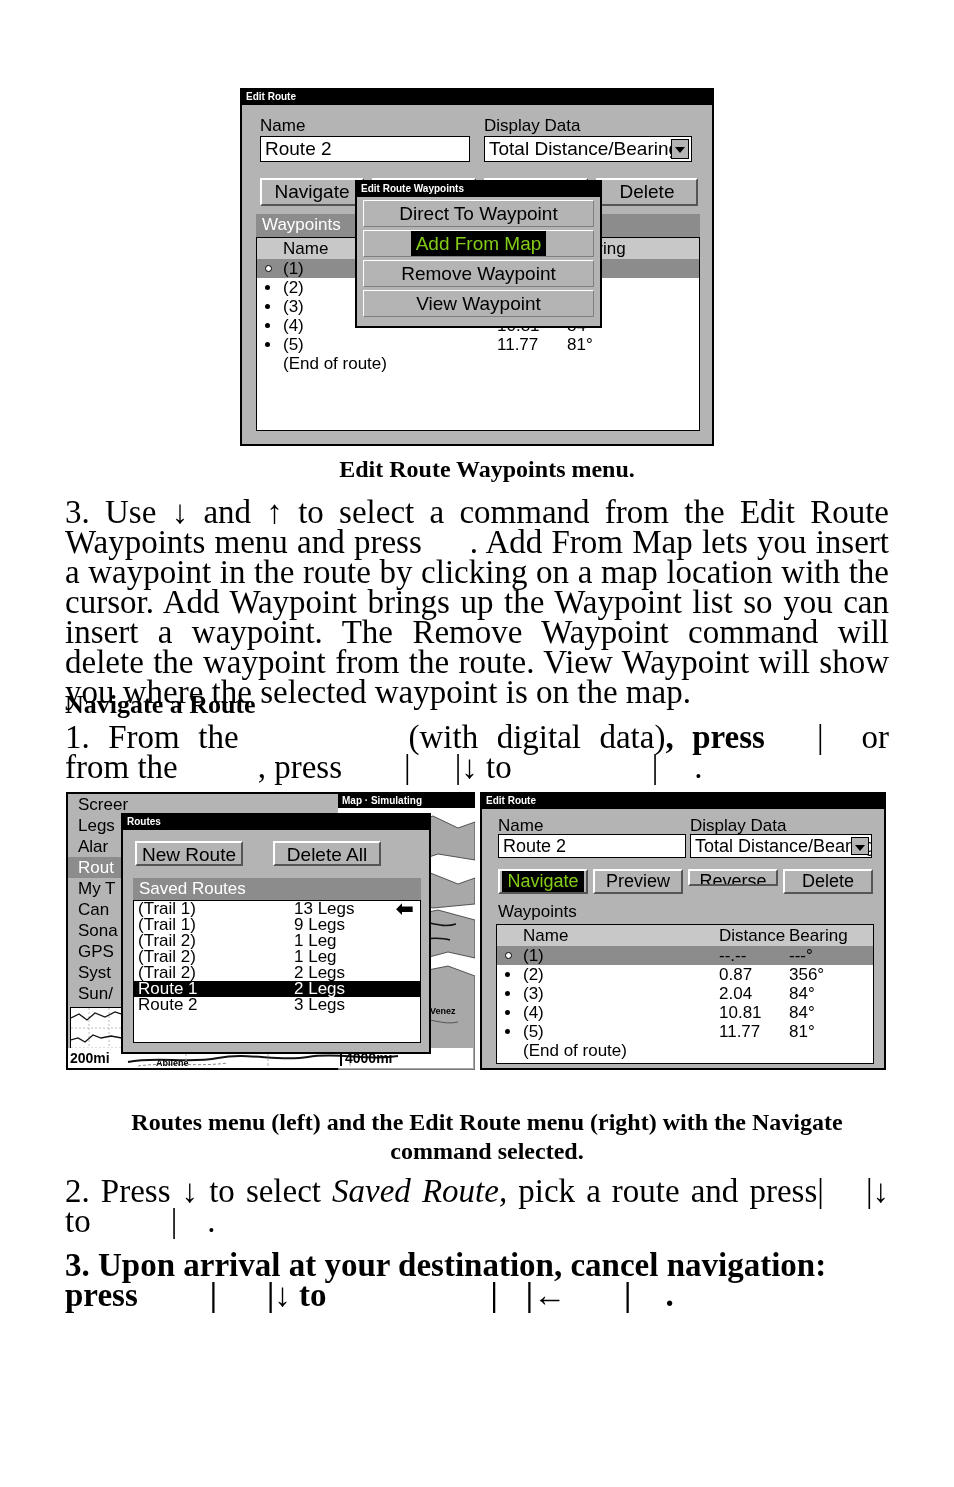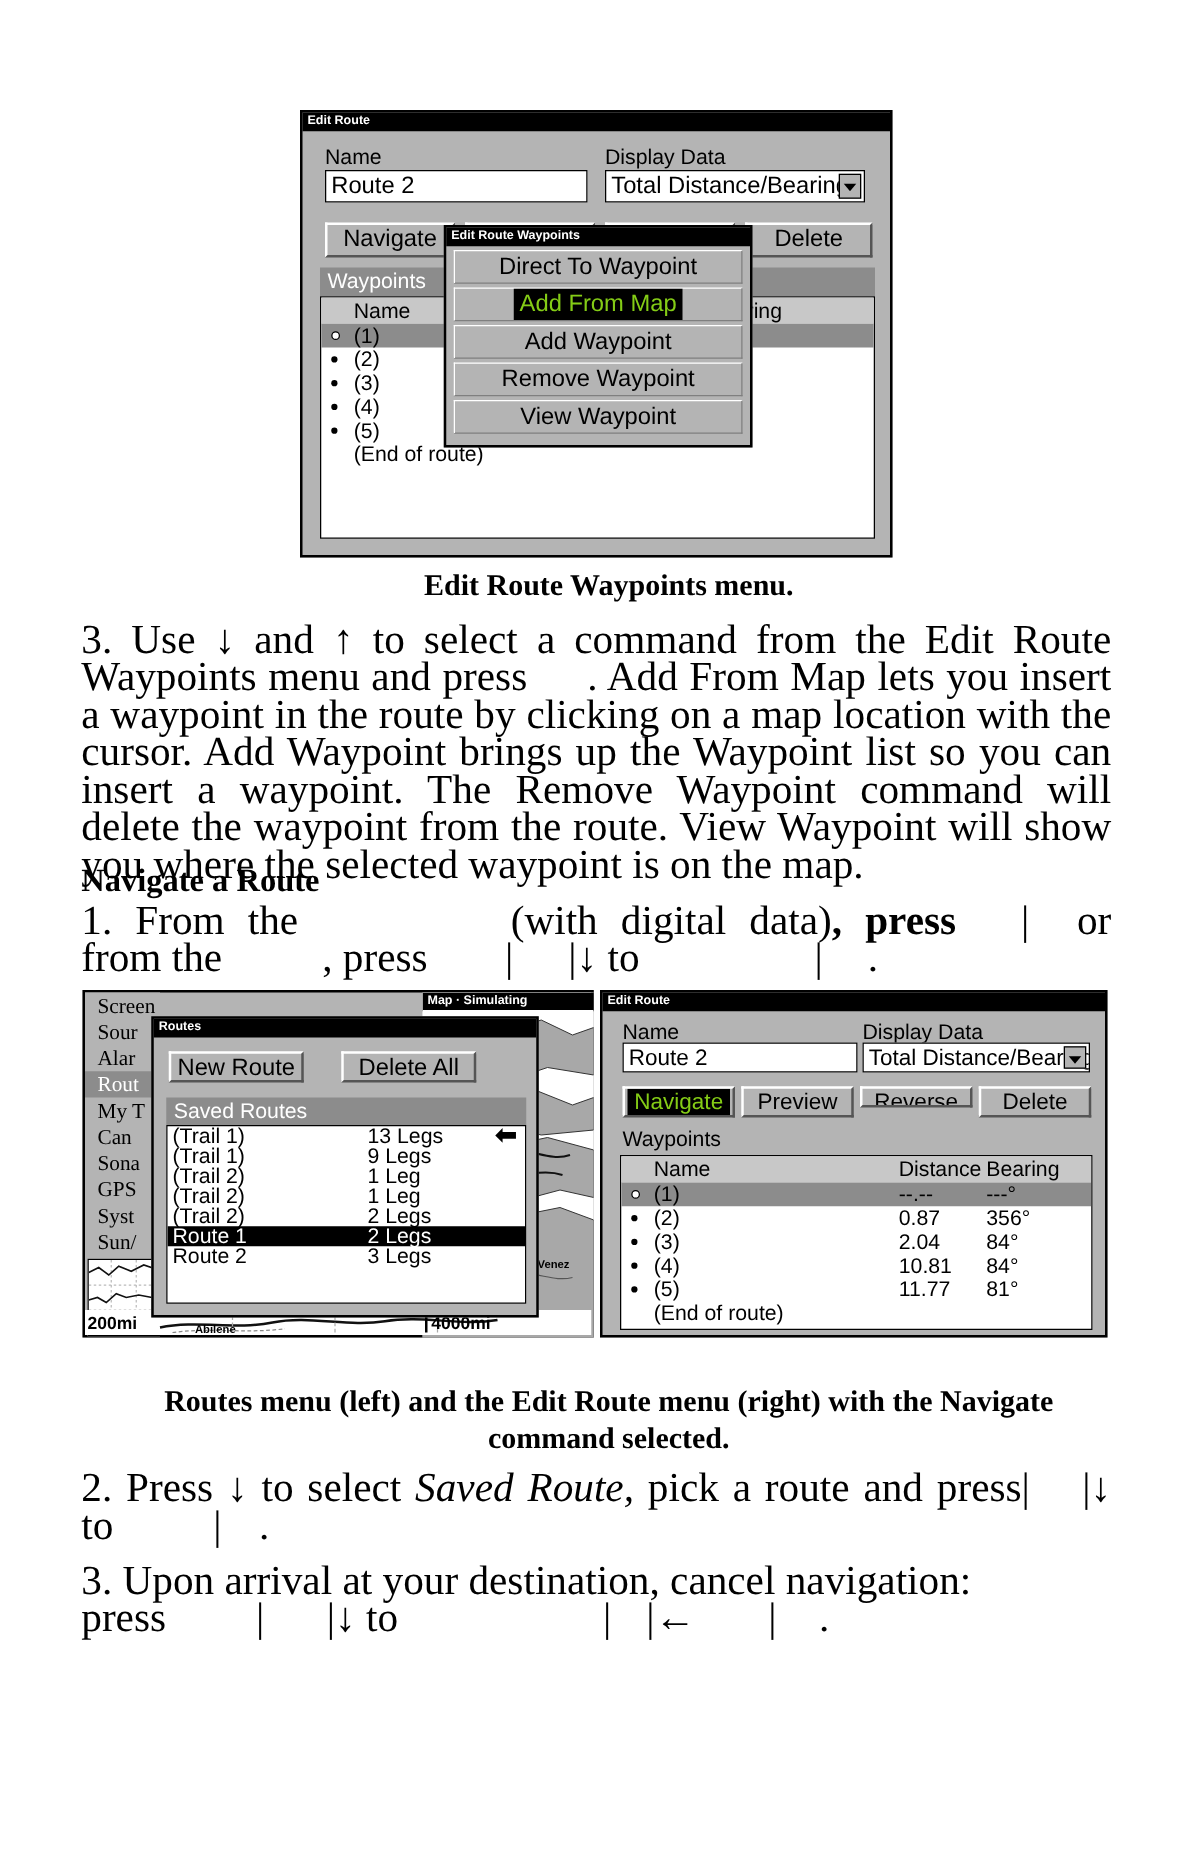--- a/index.html
+++ b/index.html
@@ -308,23 +308,20 @@
 
     <div class="popup" style="left:113px; top:90px; width:247px; height:86px; height:auto;">
       <div class="dev-title">Edit Route Waypoints</div>
       <div class="pbtn">
         <span>Direct To Waypoint</span>
       </div>
       <div class="pbtn">
         <span class="sel-inv">Add From Map</span>
       </div>
       <div class="pbtn">
-        <span>Add Waypoint</span>
-      </div>
-      <div class="pbtn">
         <span>Remove Waypoint</span>
       </div>
       <div class="pbtn">
         <span>View Waypoint</span>
       </div>
       <div style="height:6px;"></div>
     </div>
   </div>
 
   <div class="caption" style="top:455px;">Edit Route Waypoints menu.</div>
@@ -334,23 +331,23 @@
   </div>
 
   <div class="section-head" style="left:65px; top:690px;">Navigate a Route</div>
 
   <div class="body-text" style="left:65px; top:722px; width:824px;">
     <span>1. From the</span><span class="gap" style="width:170px;"></span><span>(with digital data)</span><b>, press</b><span class="gap" style="width:52px;"></span><span>|</span><span class="gap" style="width:38px;"></span><span>or from the</span><span class="gap" style="width:80px;"></span><span>, press</span><span class="gap" style="width:62px;"></span><span>|</span><span class="gap" style="width:44px;"></span><span>|↓ to</span><span class="gap" style="width:140px;"></span><span>|</span><span class="gap" style="width:36px;"></span><span>.</span>
   </div>
 
   <div class="dev" style="left:66px; top:792px; width:409px; height:278px; background:#b4b4b4; padding:0;">
 
-    <div style="position:absolute; left:0; top:0; width:60px; height:212px; background:#b4b4b4;font-family:Liberation Serif, serif;">
+    <div style="position:absolute; left:0; top:0; width:60px; height:212px; background:#b4b4b4;">
       <div class="sidemenu-item">Screen</div>
-      <div class="sidemenu-item">Sour</div>
+      <div class="sidemenu-item">Legs</div>
       <div class="sidemenu-item">Alar</div>
       <div class="sidemenu-item sel">Rout</div>
       <div class="sidemenu-item">My T</div>
       <div class="sidemenu-item">Can</div>
       <div class="sidemenu-item">Sona</div>
       <div class="sidemenu-item">GPS</div>
       <div class="sidemenu-item">Syst</div>
       <div class="sidemenu-item">Sun/</div>
       <div class="sidemenu-item">Trip</div>
       <div class="sidemenu-item">Time</div>
@@ -513,20 +510,20 @@
       </div>
     </div>
   </div>
 
   <div class="caption" style="top:1108px; left:0; width:954px; padding:0 80px; box-sizing:border-box;">Routes menu (left) and the Edit Route menu (right) with the Navigate command selected.</div>
 
   <div class="body-text" style="left:65px; top:1176px; width:824px;">
     <span>2. Press ↓ to select </span><i class="ital">Saved Route,</i><span> pick a route and press</span><span>|</span><span class="gap" style="width:42px;"></span><span>|↓ to</span><span class="gap" style="width:80px;"></span><span>|</span><span class="gap" style="width:30px;"></span><span>.</span>
   </div>
 
-  <div class="body-text" style="left:65px; top:1250px; width:824px;">
+  <div class="body-text" style="left:65px; top:1250px; width:824px;font-weight:bold;">
     <div>3. Upon arrival at your destination, cancel navigation:</div>
     <div>
       <span>press</span><span class="gap" style="width:72px;"></span><span>|</span><span class="gap" style="width:50px;"></span><span>|↓ to</span><span class="gap" style="width:164px;"></span><span>|</span><span class="gap" style="width:28px;"></span><span>|←</span><span class="gap" style="width:58px;"></span><span>|</span><span class="gap" style="width:34px;"></span><span>.</span>
     </div>
   </div>
 
 </div>
 
 </body></html>

